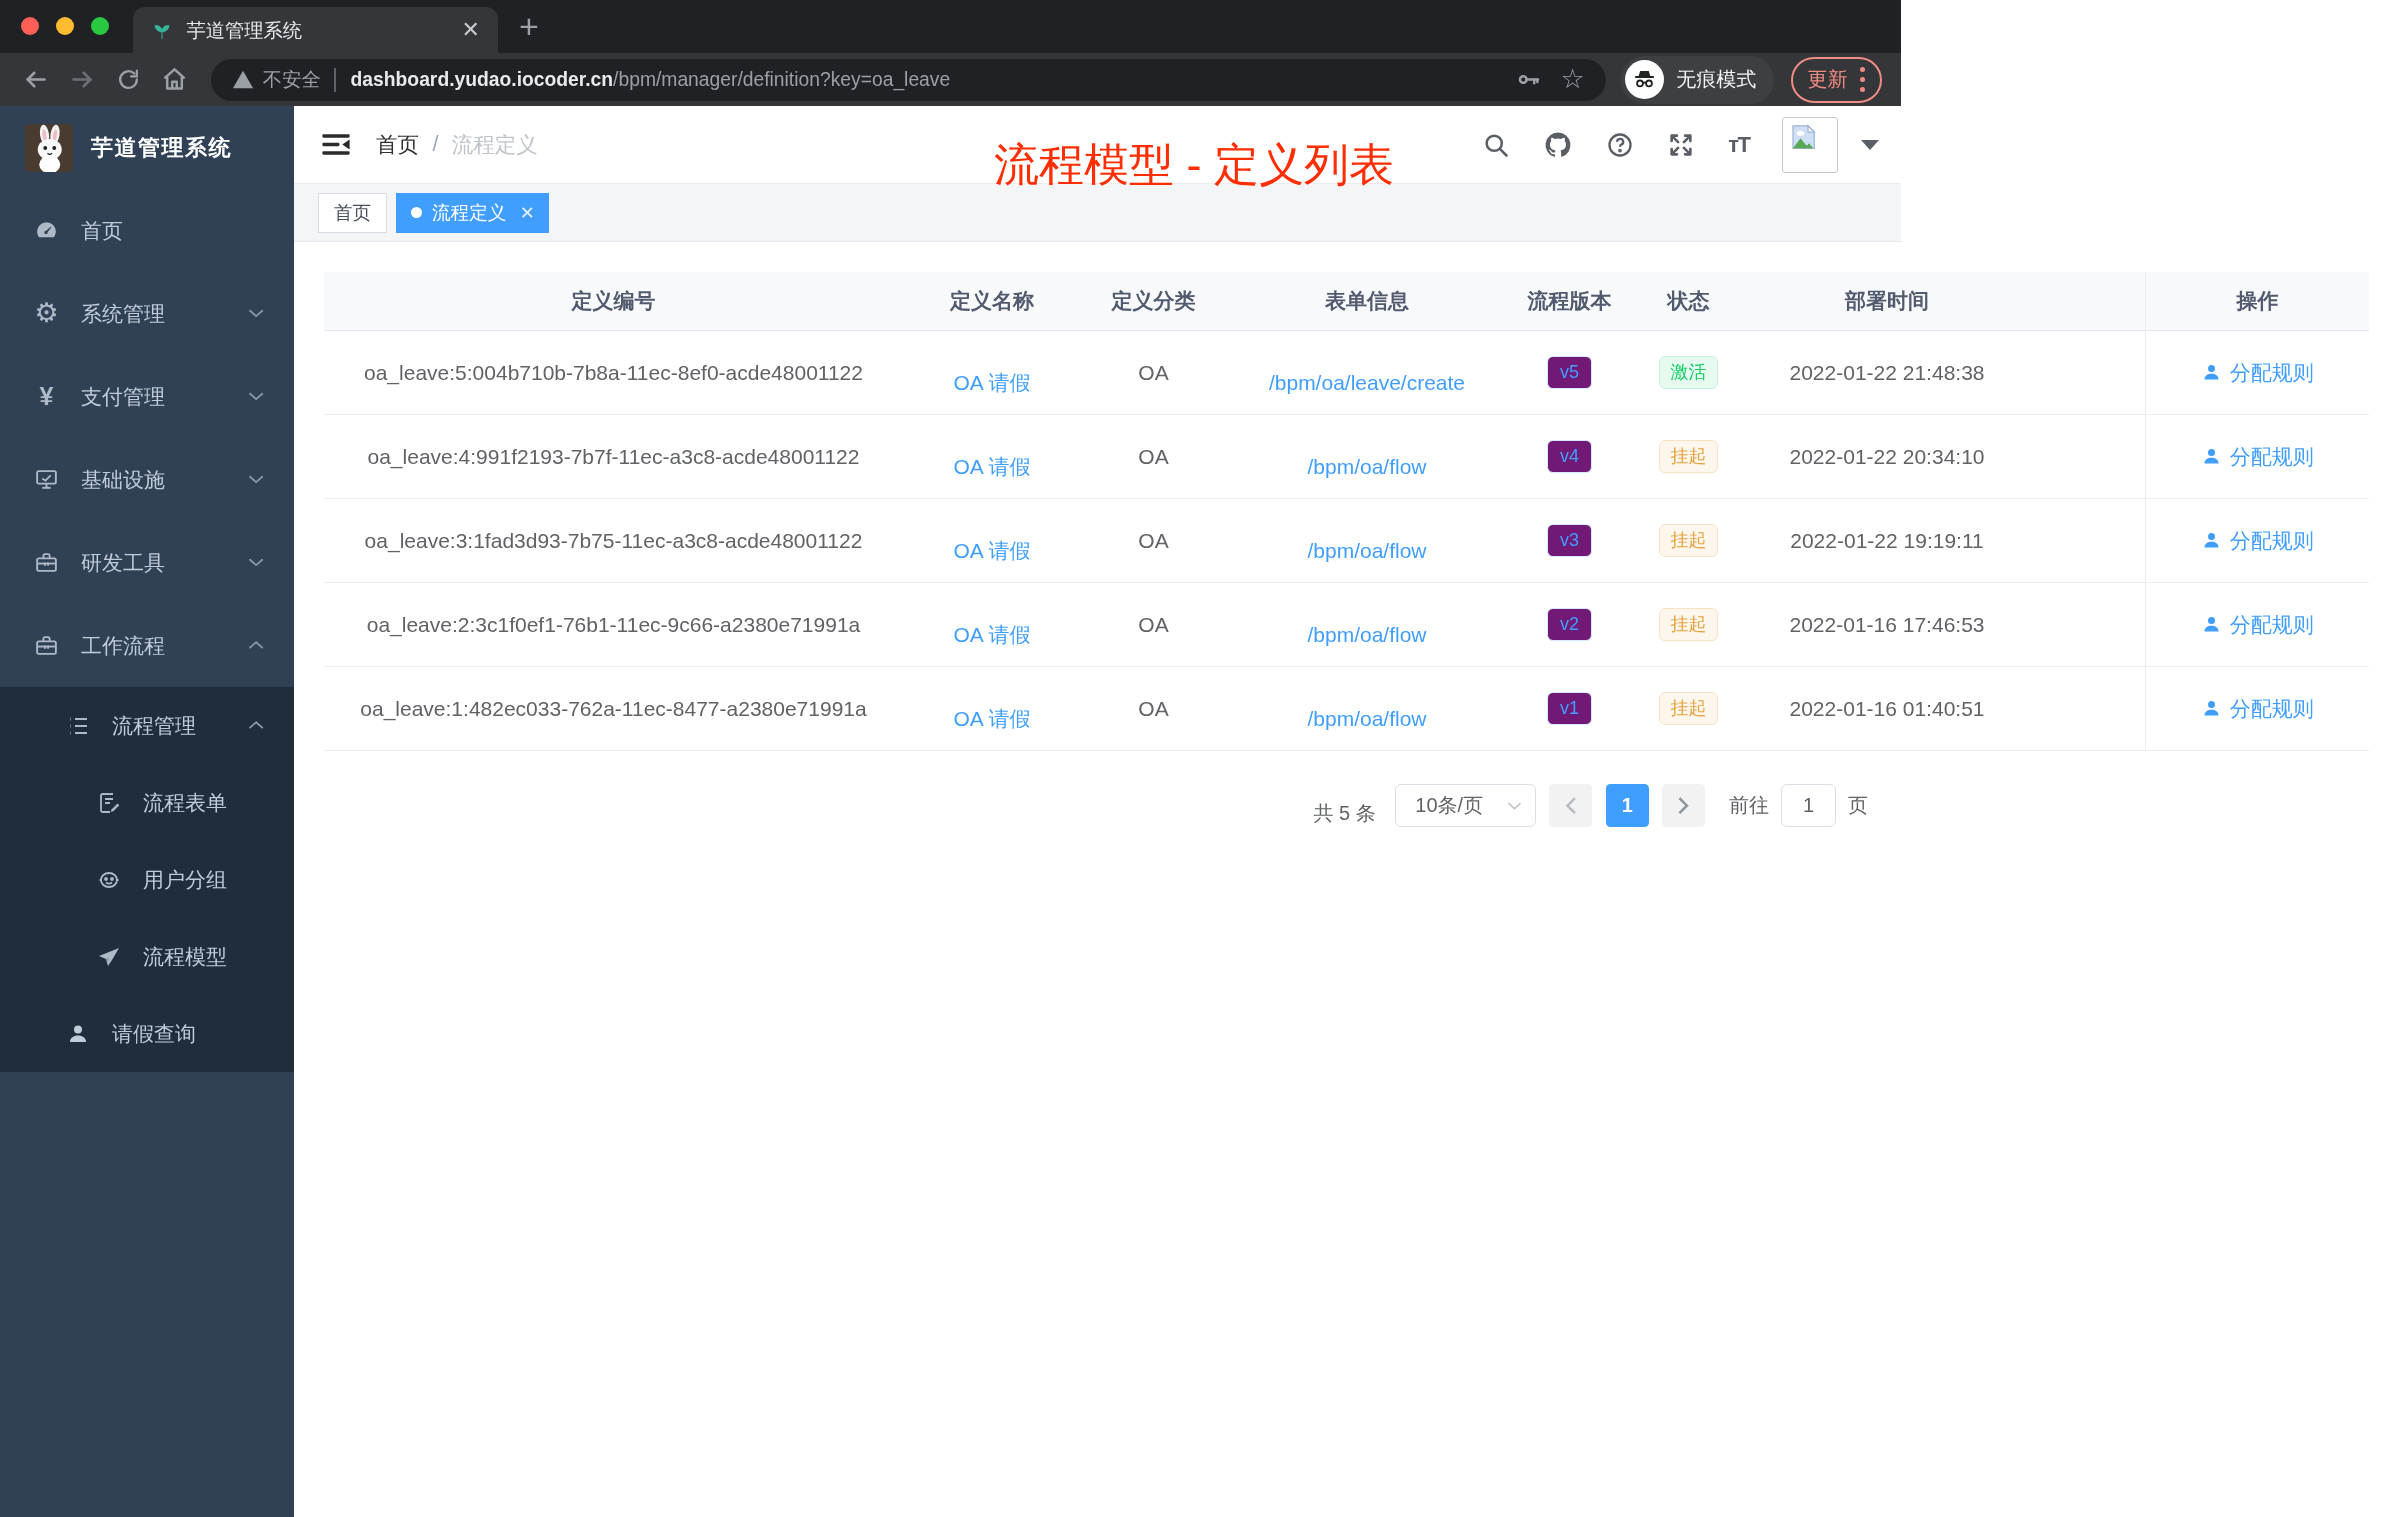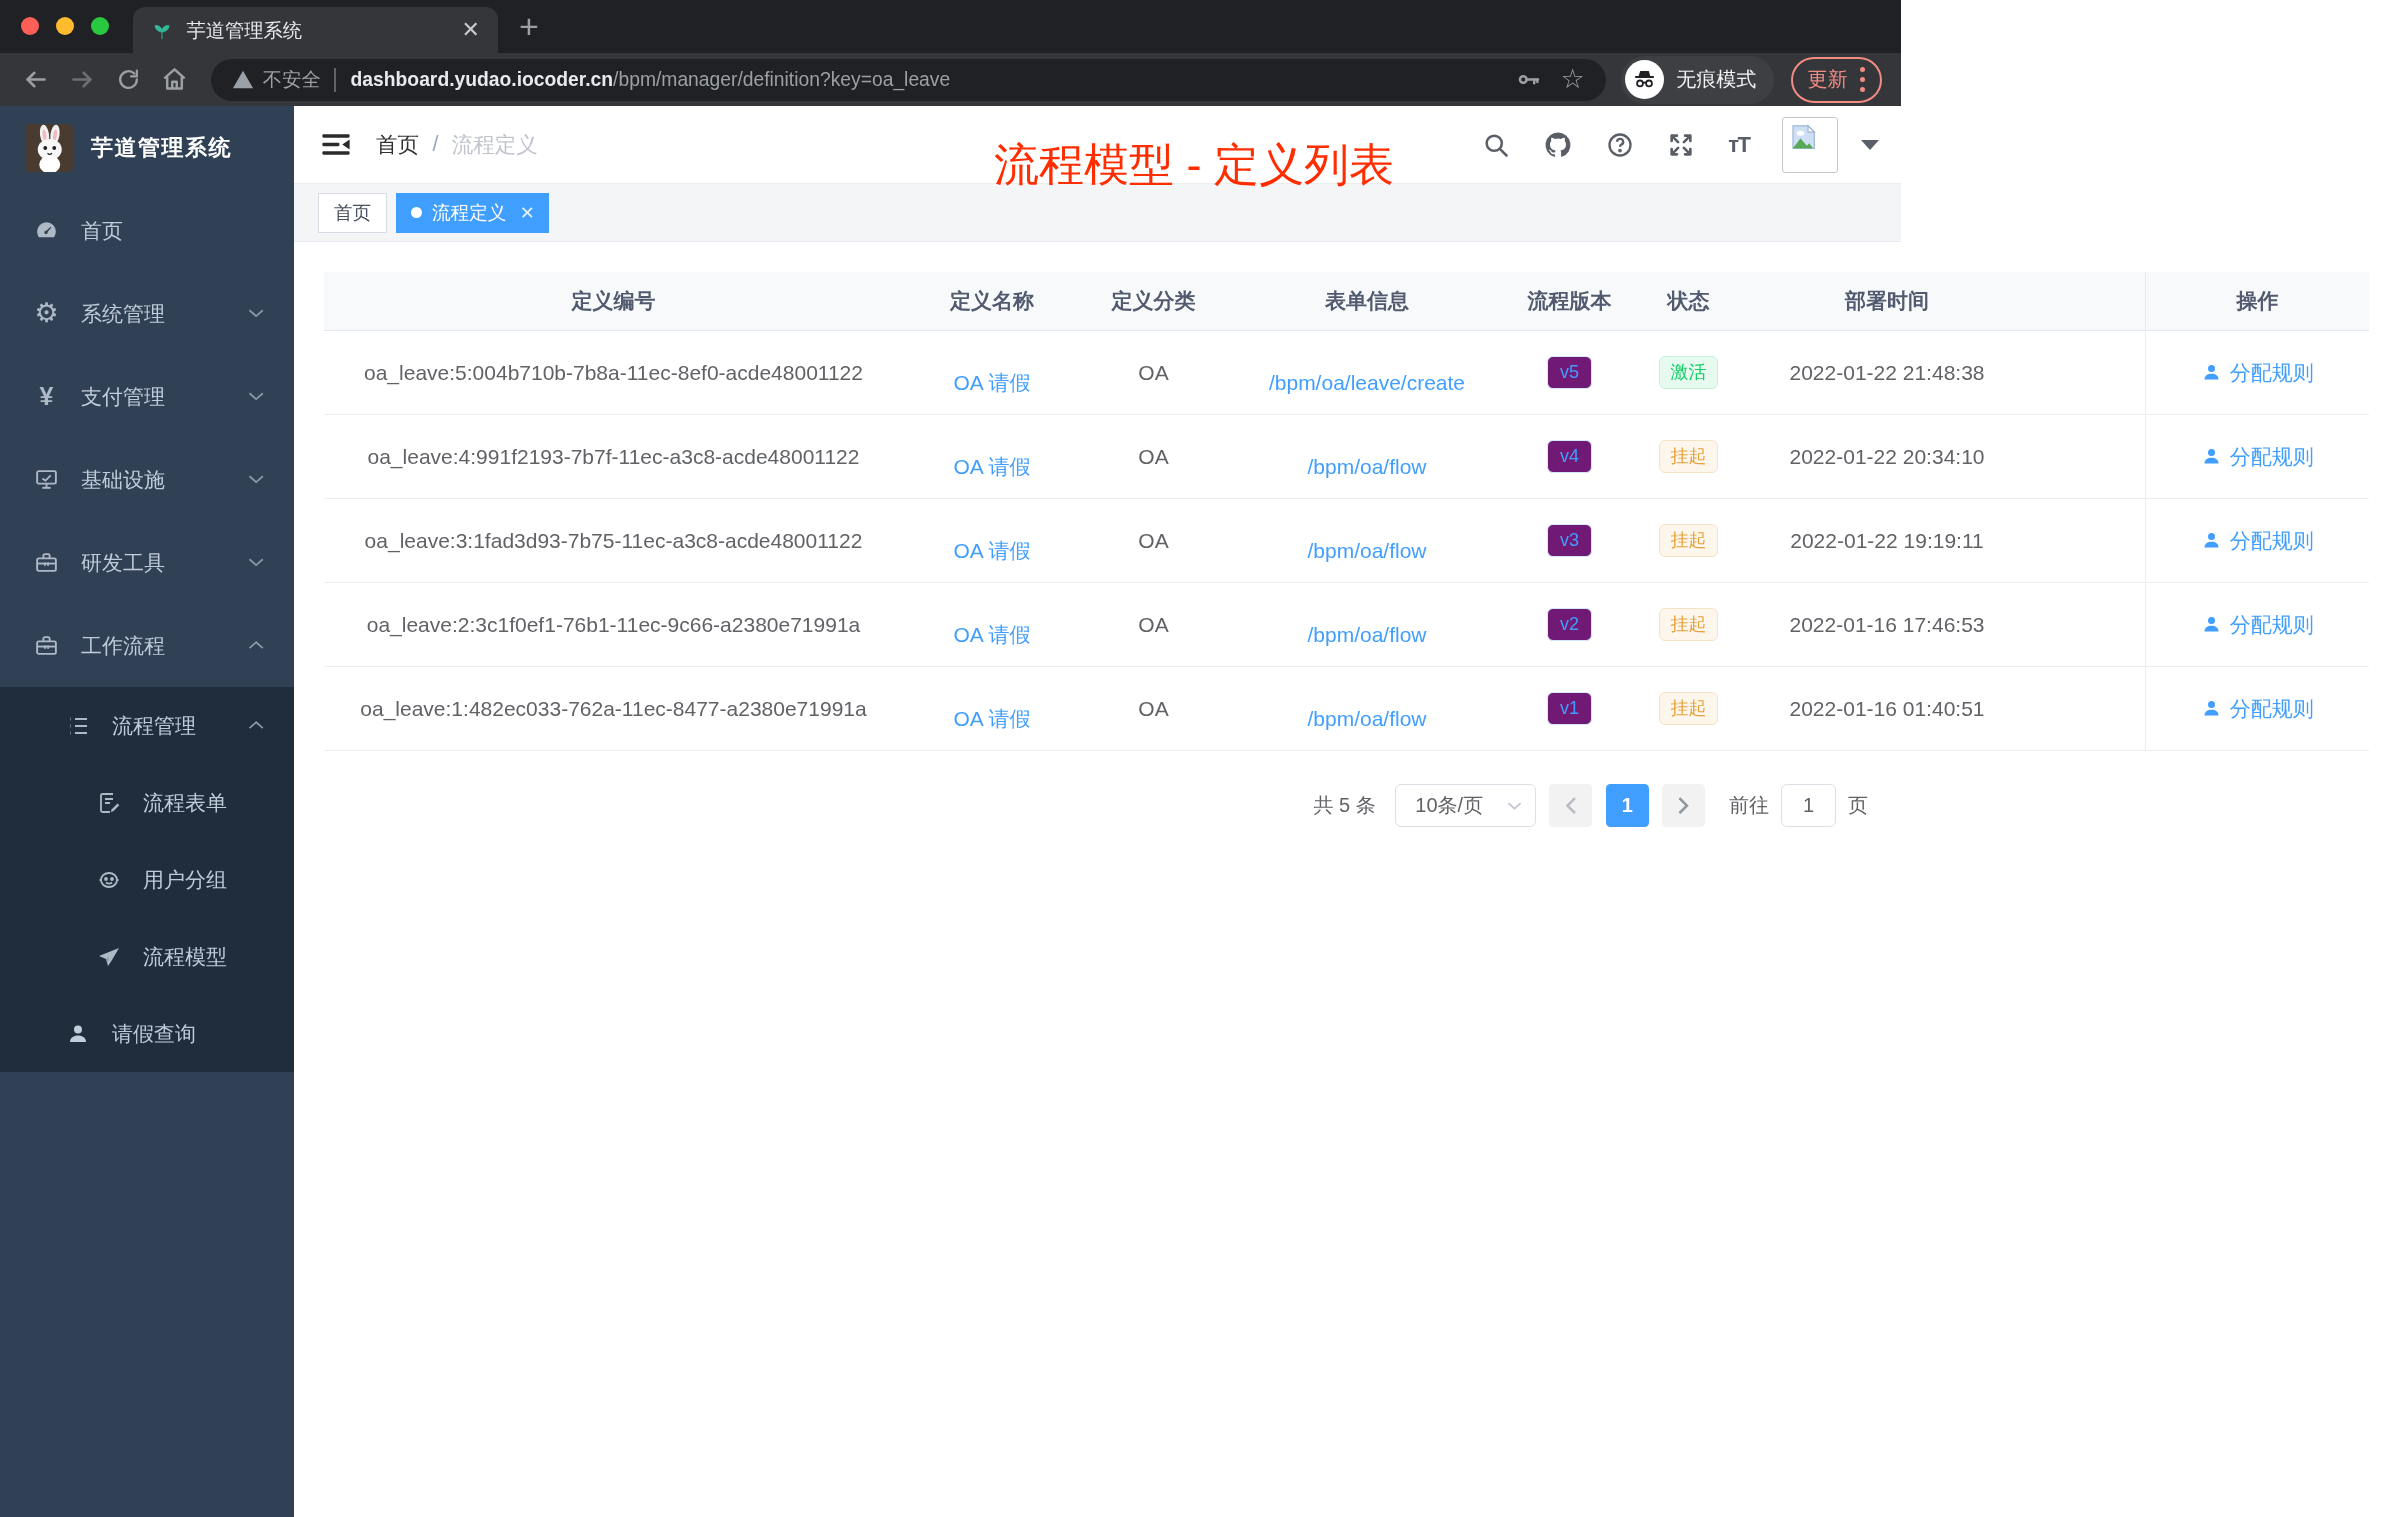--- a/index.html
+++ b/index.html
@@ -96,21 +96,21 @@
   .link { color:#409eff; cursor:pointer;margin-top:20px; }
   .vbadge { display:inline-block; background:#701a75; border:1.5px solid #d6eaff; color:#409eff;
     border-radius:6px; font-size:18px; padding:5.2px 12px; line-height:1.1; }
   .badge { display:inline-block; border-radius:6px; font-size:18px; padding:5.2px 10.4px; line-height:1.1; }
   .badge.success { background:#e7faf0; border:1.5px solid #c9f2da; color:#13ce66; }
   .badge.warning { background:#fdf6ec; border:1.5px solid #f6e3c3; color:#e6a23c; }
   .op-link { color:#409eff; display:flex; align-items:center; gap:7.4px; cursor:pointer; }
   .t-divider { position:absolute; top:0; bottom:0; right:223px; width:1.5px; background:#ececec; }
 
   
-  .pager { margin-top:33px; display:flex; align-items:center; justify-content:flex-end; gap:13.4px;
+  .pager { margin-top:33px; display:flex; align-items:flex-end; justify-content:flex-end; gap:13.4px;
     font-size:20px; color:#606266; }
   .pg-total { margin-right:6px; }
   .pg-select { width:141px; height:43px; border:1.5px solid #dcdfe6; border-radius:6px; background:#fff;
     display:flex; align-items:center; justify-content:space-between; padding:0 13.4px 0 19.3px; color:#606266; }
   .pg-btn { width:43px; height:43px; border-radius:4.5px; background:#f2f2f3; display:flex;
     align-items:center; justify-content:center; }
   .pg-btn.prev { color:#b8bcc2; } .pg-btn.next { color:#8f969e; }
   .pg-page { width:43px; height:43px; border-radius:4.5px; background:#409eff; color:#fff;
     font-weight:bold; display:flex; align-items:center; justify-content:center; }
   .pg-goto { display:flex; align-items:center; gap:12px; margin-left:10.4px; }

